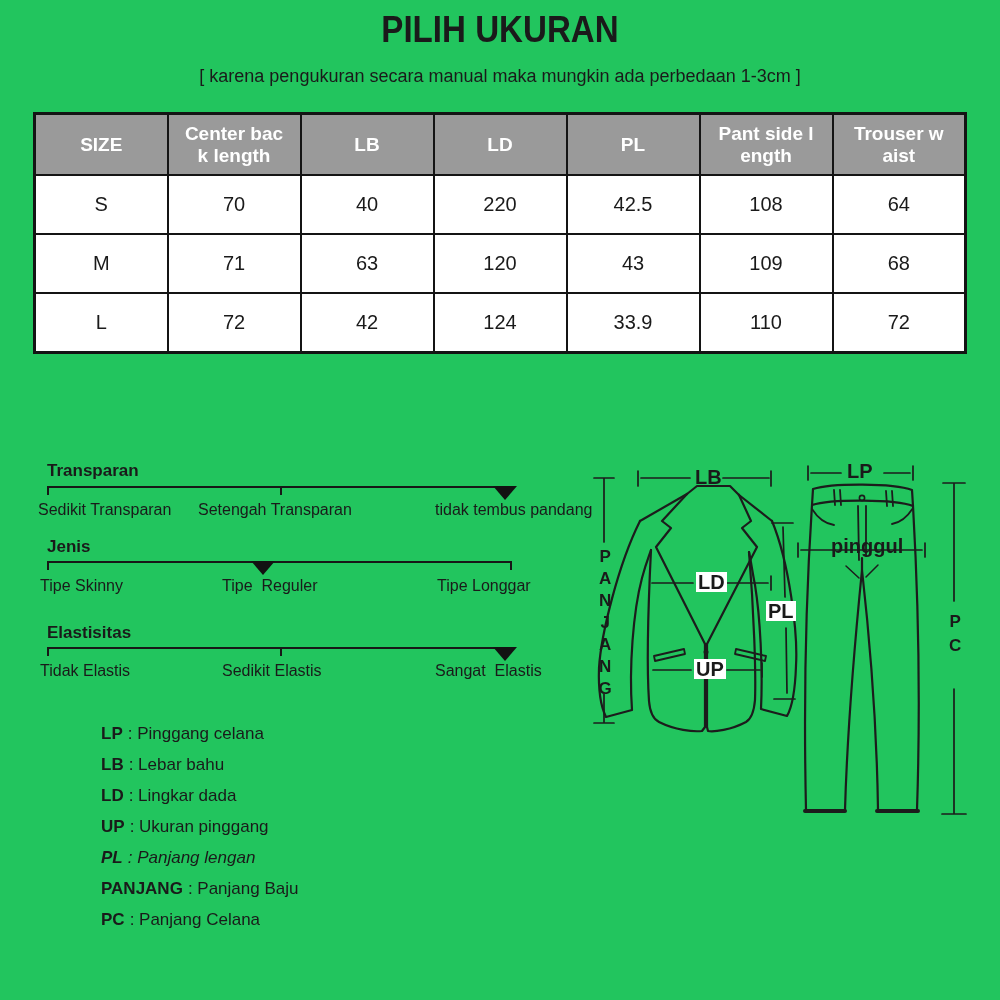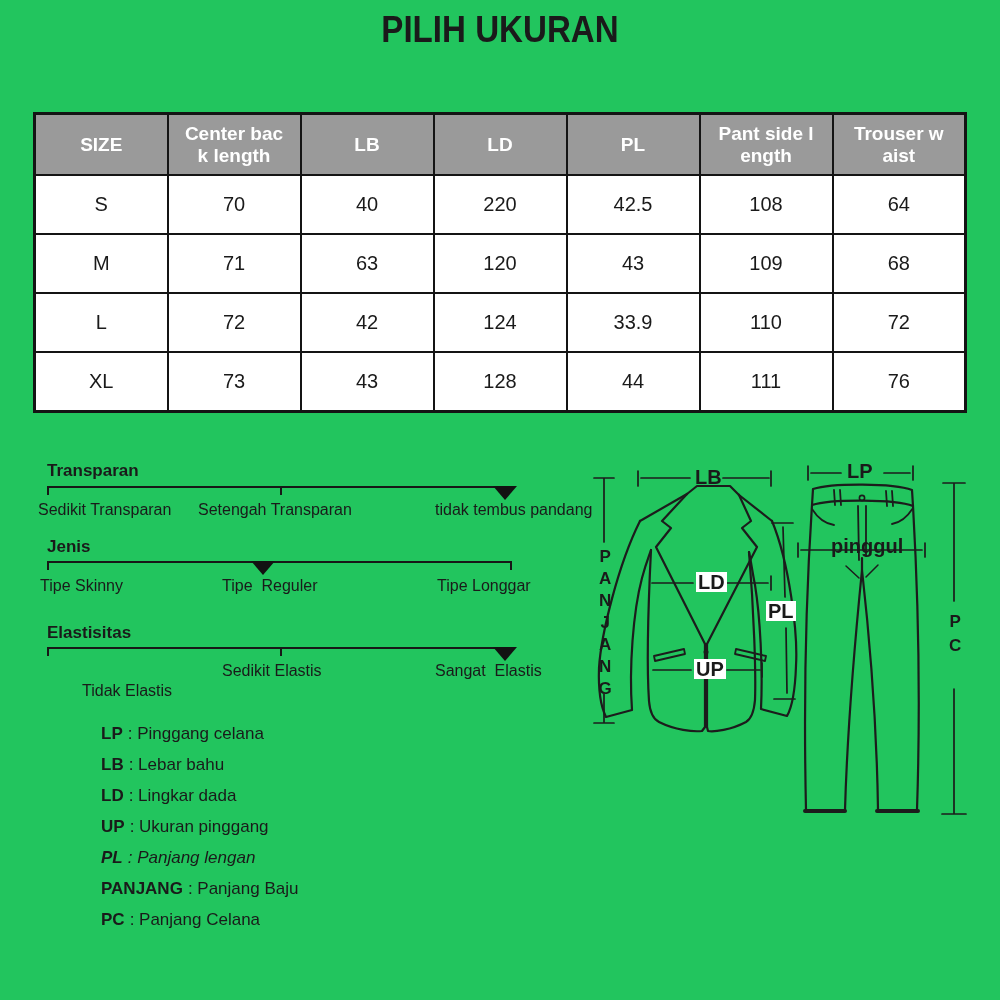--- a/index.html
+++ b/index.html
@@ -34,20 +34,21 @@
   .dlabel.bg{background:#fff;padding:0 2px;}
   .vlabel{position:absolute;font-weight:bold;font-size:17px;line-height:1.22;
           writing-mode:vertical-rl;text-orientation:upright;letter-spacing:3px;}
 </style>
 </head>
 <body>
 
 <div class="canvas">
 
   <div class="title">PILIH UKURAN</div>
+  <div class="subtitle">[ karena pengukuran secara manual maka mungkin ada perbedaan 1-3cm ]</div>
 
   <table class="size">
     <thead>
       <tr>
         <th>SIZE</th>
         <th>Center bac
 k length</th>
         <th>LB</th>
         <th>LD</th>
         <th>PL</th>
@@ -78,29 +79,20 @@
       </tr>
       <tr>
         <td>L</td>
         <td>72</td>
         <td>42</td>
         <td>124</td>
         <td>33.9</td>
         <td>110</td>
         <td>72</td>
       </tr>
-      <tr>
-        <td>XL</td>
-        <td>73</td>
-        <td>43</td>
-        <td>128</td>
-        <td>44</td>
-        <td>111</td>
-        <td>76</td>
-      </tr>
     </tbody>
   </table>
 
   <div class="scale-title" style="left:47px;top:461px;">Transparan</div>
   <div class="scale-line" style="left:47px;top:486px;width:463px;"></div>
   <div class="scale-tick" style="left:47px;top:486px;"></div>
   <div class="scale-tick" style="left:280px;top:486px;"></div>
   <div class="scale-tri" style="left:493px;top:486px;"></div>
   <div class="scale-label" style="left:38px;top:501px;">Sedikit Transparan</div>
   <div class="scale-label" style="left:198px;top:501px;">Setengah Transparan</div>
@@ -113,21 +105,21 @@
   <div class="scale-tri" style="left:251px;top:561px;"></div>
   <div class="scale-label" style="left:40px;top:577px;">Tipe Skinny</div>
   <div class="scale-label" style="left:222px;top:577px;">Tipe  Reguler</div>
   <div class="scale-label" style="left:437px;top:577px;">Tipe Longgar</div>
 
   <div class="scale-title" style="left:47px;top:623px;">Elastisitas</div>
   <div class="scale-line" style="left:47px;top:647px;width:463px;"></div>
   <div class="scale-tick" style="left:47px;top:647px;"></div>
   <div class="scale-tick" style="left:280px;top:647px;"></div>
   <div class="scale-tri" style="left:493px;top:647px;"></div>
-  <div class="scale-label" style="left:40px;top:682px;margin-left:42px;">Tidak Elastis</div>
+  <div class="scale-label" style="left:40px;top:662px;">Tidak Elastis</div>
   <div class="scale-label" style="left:222px;top:662px;">Sedikit Elastis</div>
   <div class="scale-label" style="left:435px;top:662px;">Sangat  Elastis</div>
 
   <div class="legend-row" style="top:724px;"><b>LP</b><span class="desc">: Pinggang celana</span></div>
   <div class="legend-row" style="top:755px;"><b>LB</b><span class="desc">: Lebar bahu</span></div>
   <div class="legend-row" style="top:786px;"><b>LD</b><span class="desc">: Lingkar dada</span></div>
   <div class="legend-row" style="top:817px;"><b>UP</b><span class="desc">: Ukuran pinggang</span></div>
   <div class="legend-row" style="top:848px;font-style:italic;"><b>PL</b><span class="desc">: Panjang lengan</span></div>
   <div class="legend-row" style="top:879px;"><b>PANJANG</b><span class="desc">: Panjang Baju</span></div>
   <div class="legend-row" style="top:910px;"><b>PC</b><span class="desc">: Panjang Celana</span></div>

